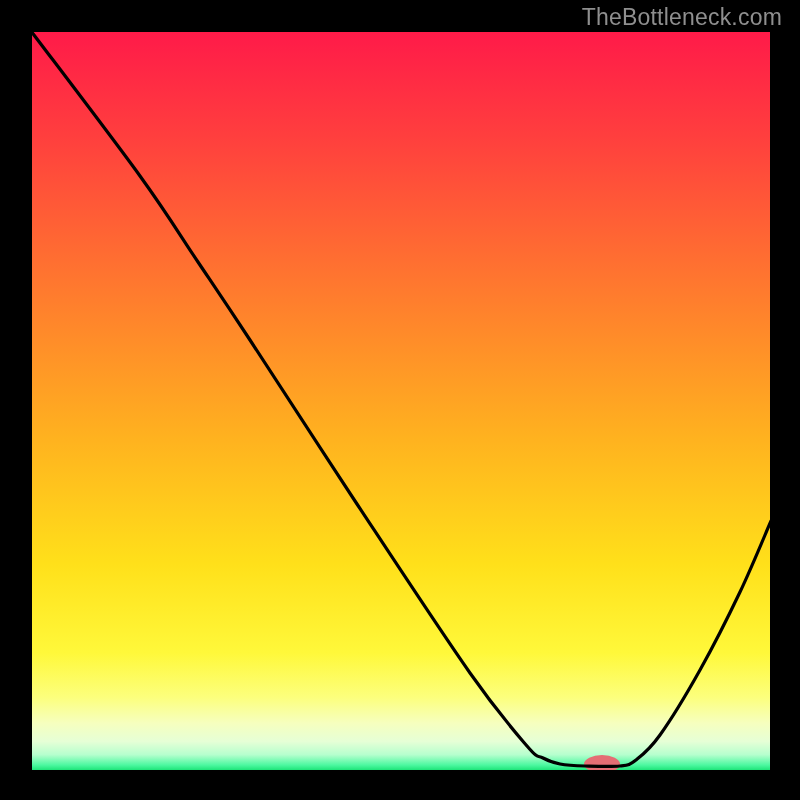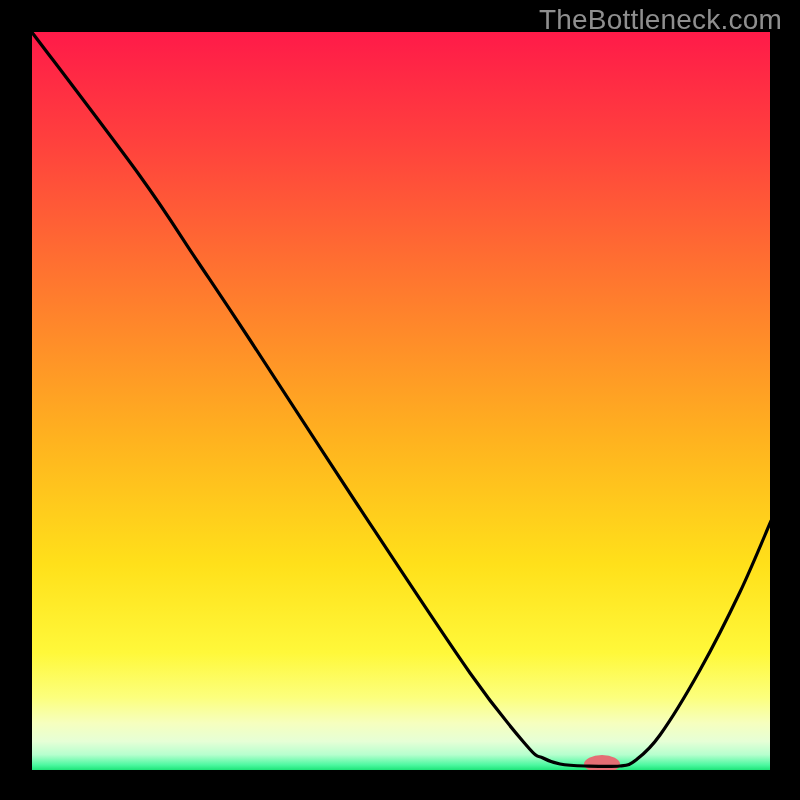--- a/index.html
+++ b/index.html
@@ -16,21 +16,21 @@
     top: 0;
     width: 800px;
     height: 800px;
     background: #000;
   }
   .watermark {
     position: absolute;
     top: 4px;
     right: 18px;
     font-family: Arial, Helvetica, sans-serif;
-    font-size: 28px;
+    font-size: 23px;
     font-weight: 500;
     color: #8f8f8f;
     letter-spacing: 0.2px;
   }
   svg {
     position: absolute;
     left: 0;
     top: 0;
   }
 </style>

